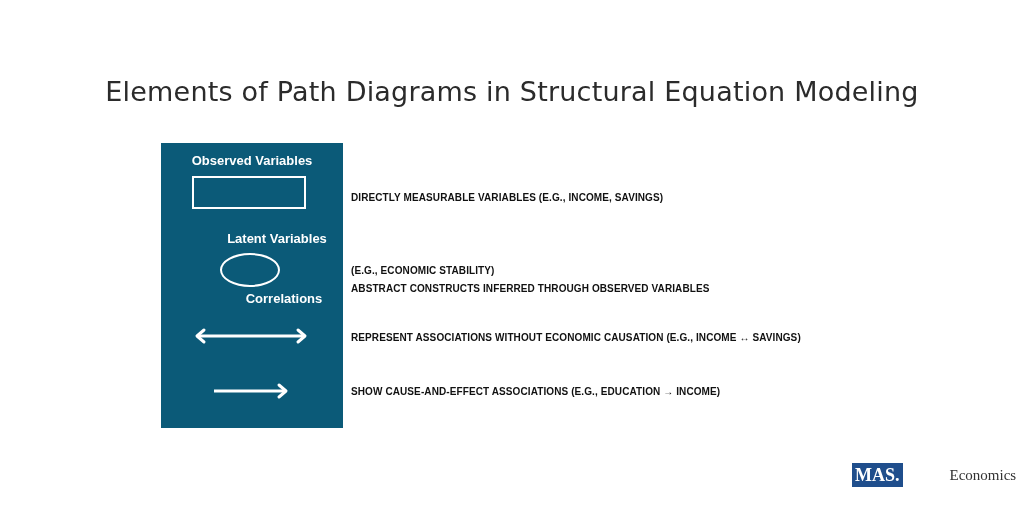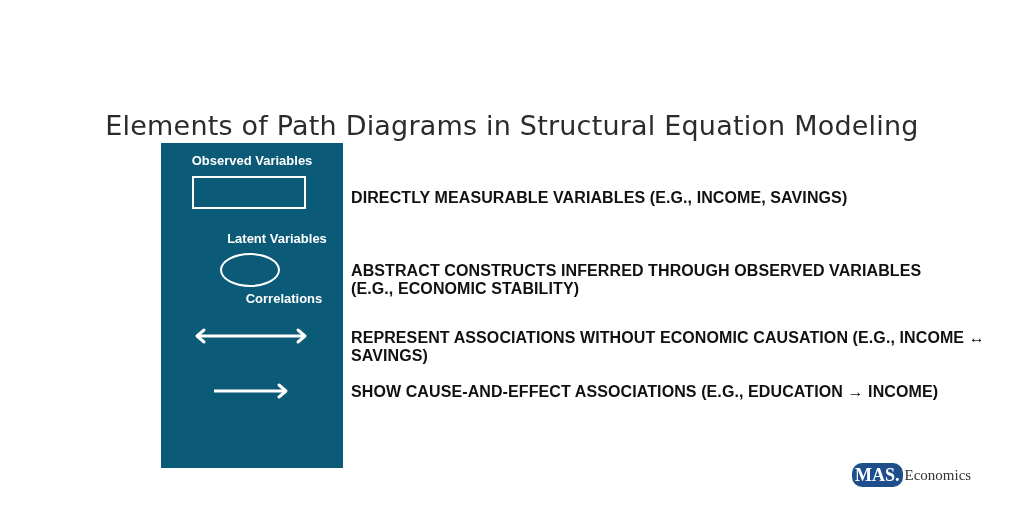--- a/index.html
+++ b/index.html
@@ -12,26 +12,25 @@
   }
   .title {
     position: absolute;
     left: 0; width: 1024px;
     top: 76px;
     text-align: center;
     font-family: "DejaVu Sans", sans-serif;
     font-size: 27px;
     color: #2b2b2b;
     letter-spacing: 0.2px;
-    margin-top: 34px;
   }
   .panel {
     position: absolute;
     left: 161px; top: 143px;
-    width: 182px; height: 325px;
+    width: 182px; height: 285px;
     background: #0b5a78;
   }
   .panel-label {
     position: absolute;
     left: 0; width: 182px;
     text-align: center;
     color: #ffffff;
     font-weight: bold;
     font-size: 13px;
   }
@@ -48,45 +47,45 @@
     width: 60px; height: 34px;
     border: 2px solid #ffffff;
     border-radius: 50%;
     box-sizing: border-box;
   }
   .arrow-svg { position: absolute; }
   .desc {
     position: absolute;
     left: 351px;
     font-weight: bold;
-    font-size: 16px;
+    font-size: 10px;
     color: #111111;
     line-height: 18px;
     letter-spacing: 0.1px;
   }
   .logo {
     position: absolute;
     left: 852px; top: 463px;
     display: flex; align-items: center;
   }
   .logo-box {
     background: #1f4e8c;
     color: #ffffff;
     font-family: "Liberation Serif", serif;
     font-weight: bold;
     font-size: 18px;
     padding: 2px 3px;
     line-height: 20px;
-    border-radius: 10px;
   }
   .logo-text {
     font-family: "Liberation Serif", serif;
     font-size: 15px;
     color: #333333;
     margin-left: 2px;
+    padding-left: 45px;
   }
 </style>
 </head>
 <body>
 
 <div class="title">Elements of Path Diagrams in Structural Equation Modeling</div>
 
 <div class="panel">
   <div class="panel-label" style="top:10px;">Observed Variables</div>
   <div class="rect-shape"></div>
@@ -104,22 +103,22 @@
   <svg class="arrow-svg" style="left:52px; top:239px;" width="76" height="18" viewBox="0 0 76 18">
     <line x1="1" y1="9" x2="72" y2="9" stroke="#ffffff" stroke-width="3"></line>
     <polyline points="66,3 73,9 66,15" fill="none" stroke="#ffffff" stroke-width="3" stroke-linecap="round" stroke-linejoin="round"></polyline>
   </svg>
 </div>
 
 <div class="desc" style="top:189px;">
   <div>DIRECTLY MEASURABLE VARIABLES (E.G., INCOME, SAVINGS)</div>
 </div>
 <div class="desc" style="top:262px;">
+  <div>(E.G., ECONOMIC STABILITY)</div>
   <div>ABSTRACT CONSTRUCTS INFERRED THROUGH OBSERVED VARIABLES</div>
-  <div>(E.G., ECONOMIC STABILITY)</div>
 </div>
 <div class="desc" style="top:329px;">
   <div>REPRESENT ASSOCIATIONS WITHOUT ECONOMIC CAUSATION (E.G., INCOME ↔ SAVINGS)</div>
 </div>
 <div class="desc" style="top:383px;">
   <div>SHOW CAUSE-AND-EFFECT ASSOCIATIONS (E.G., EDUCATION → INCOME)</div>
 </div>
 
 <div class="logo">
   <span class="logo-box">MAS.</span>

